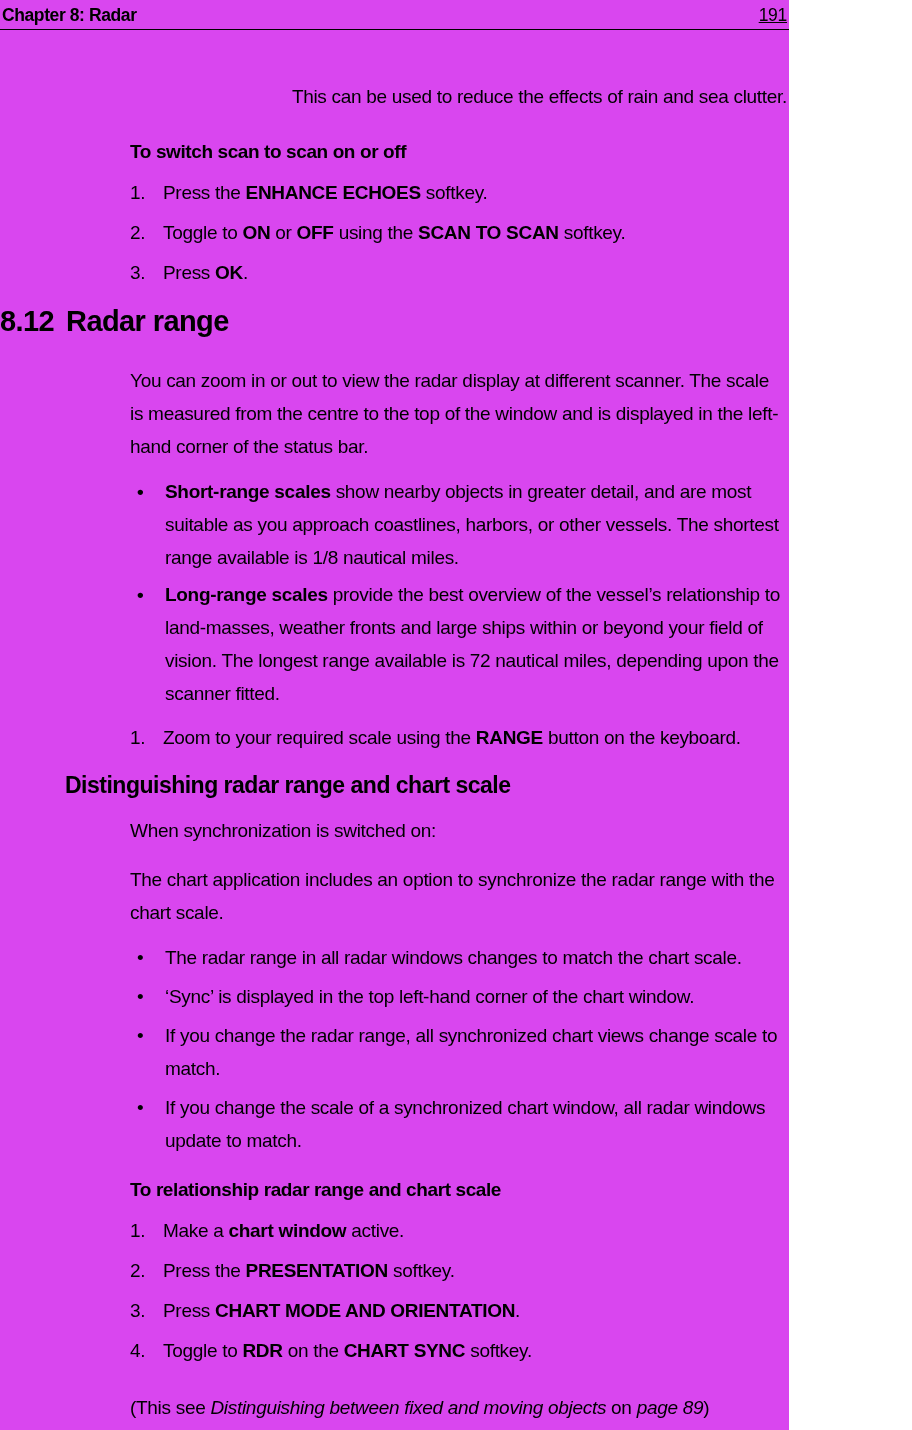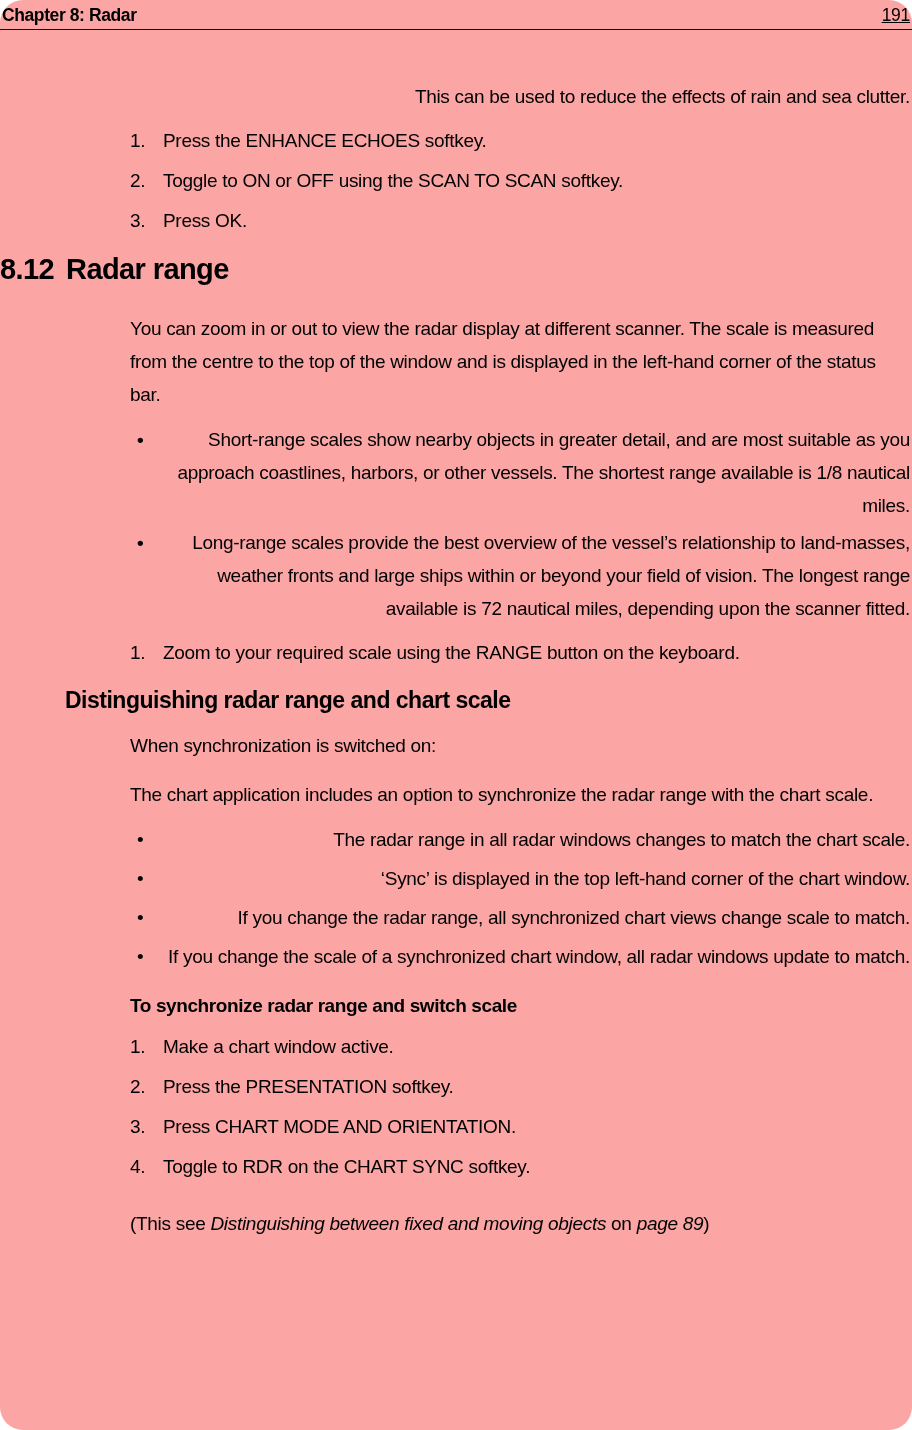--- a/index.html
+++ b/index.html
@@ -1,24 +1,23 @@
 <!DOCTYPE html>
 <html><head>
 <meta charset="utf-8">
 <style>
   html, body { margin:0; padding:0; background:#ffffff; }
   .page {
     position:relative;
-    width:912px; height:1430px;
+    width:789px; height:1430px;
     overflow:hidden;
-    background:#fca5a5;
+    background:#d946ef;
     color:#000;
     font-family:"Liberation Sans", sans-serif;
     letter-spacing:-0.3px;
-    border-radius:23px;
   }
   .hdr {
     box-sizing:border-box;
     height:30px;
     padding:5px 2px 0 2px;
     border-bottom:1.5px solid #000;
     display:flex;
     justify-content:space-between;
     align-items:flex-start;
     font-size:17.5px;
@@ -48,49 +47,50 @@
     font-size:29px; line-height:36px; font-weight:bold;
     letter-spacing:-0.6px;
   }
   h1.section .num { margin-right:12px;text-align:right; }
 
   p.section-intro { margin-top:25px; }
 
   .bullets { margin:12px 2px 0 130px; }
   .bullet-item { display:flex; font-size:19px; line-height:33px; margin-bottom:4px; }
   .bullet-item .m { width:35px; flex:0 0 35px; padding-left:7px; box-sizing:border-box; font-weight:bold; }
-  .bullet-item .t { flex:1;text-align:right; }
+  .bullet-item .t { flex:1; }
   .bullets.sync .bullet-item { margin-bottom:6px; }
   .bullets.sync .bullet-item .m { font-weight:normal; }
 
   h2.subsection {
     margin:16px 0 0 65px;
     font-size:23px; line-height:30px; font-weight:bold;
     letter-spacing:-0.5px;
   }
   p.sync1 { margin-top:16px; }
   p.sync2 { margin-top:14px; }
   .bullets.sync { margin-top:12px; }
 
   p.xref { margin-top:24px; font-size:19px; line-height:33px; }
-  b { font-weight:normal; }
+  b { font-weight:bold; }
   i { }
 </style>
 </head>
 <body>
 
 <div class="page">
 
   <div class="hdr">
     <span class="title">Chapter 8: Radar</span>
     <span class="pg">191</span>
   </div>
 
   <p class="body-text ind intro">This can be used to reduce the effects of rain and sea clutter.</p>
 
+  <h3 class="runin">To switch scan to scan on or off</h3>
   <div class="steps">
     <div class="step">
       <span class="n">1.</span>
       <span class="t"><span>Press the </span><b>ENHANCE ECHOES</b><span> softkey.</span></span>
     </div>
     <div class="step">
       <span class="n">2.</span>
       <span class="t"><span>Toggle to </span><b>ON</b><span> or </span><b>OFF</b><span> using the </span><b>SCAN TO SCAN</b><span> softkey.</span></span>
     </div>
     <div class="step">
@@ -140,21 +140,21 @@
     <div class="bullet-item">
       <span class="m">•</span>
       <span class="t"><span>If you change the radar range, all synchronized chart views change scale to match.</span></span>
     </div>
     <div class="bullet-item">
       <span class="m">•</span>
       <span class="t"><span>If you change the scale of a synchronized chart window, all radar windows update to match.</span></span>
     </div>
   </div>
 
-  <h3 class="runin sync-h">To synchronize radar range and switch scale</h3>
+  <h3 class="runin sync-h">To relationship radar range and chart scale</h3>
   <div class="steps">
     <div class="step">
       <span class="n">1.</span>
       <span class="t"><span>Make a </span><b>chart window</b><span> active.</span></span>
     </div>
     <div class="step">
       <span class="n">2.</span>
       <span class="t"><span>Press the </span><b>PRESENTATION</b><span> softkey.</span></span>
     </div>
     <div class="step">

